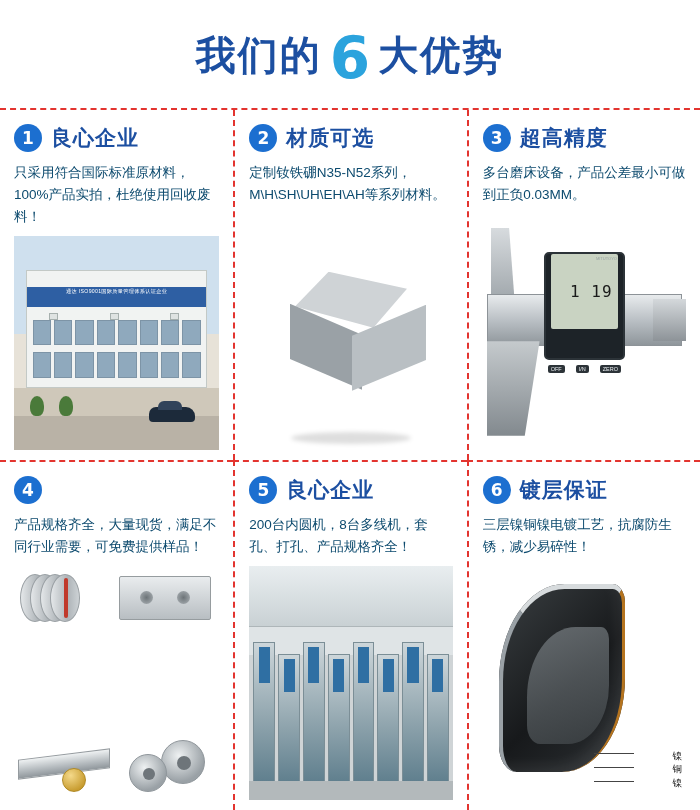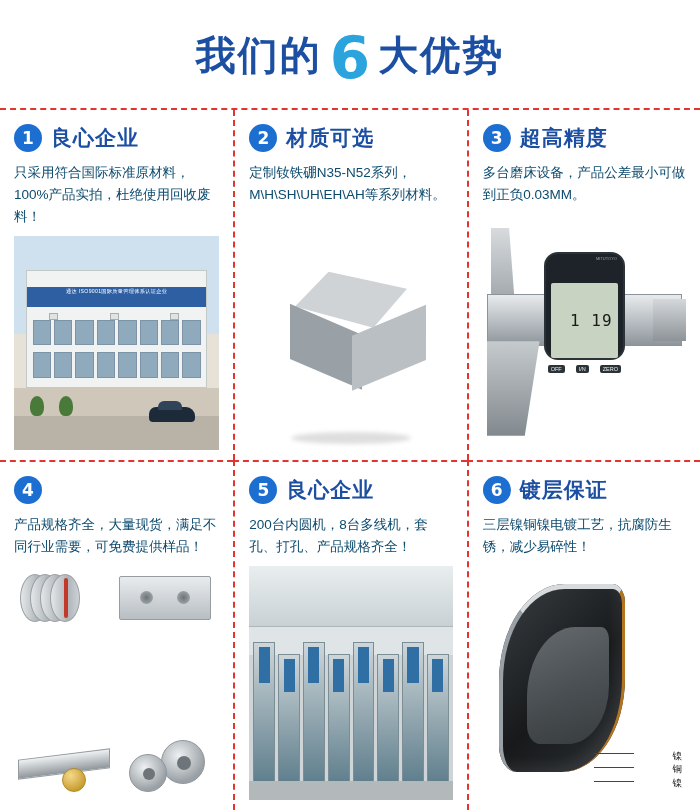--- a/index.html
+++ b/index.html
@@ -196,22 +196,22 @@
 
   
   .caliper { background: #ffffff; }
   .cal-body {
     position: absolute; left: 2%; top: 34%; width: 96%; height: 22%;
     background: linear-gradient(#e8ebed, #b6bcc1 55%, #8f969b);
     border: 1px solid #8d9398;
   }
   .cal-display {
     position: absolute; left: 30%; top: 16%; width: 40%; height: 46%;
-    background: #1d2328; border: 2px solid #2c3338; border-radius: 14px;
-    display: flex; align-items: flex-end; justify-content: center;
+    background: #1d2328; border: 2px solid #2c3338; border-radius: 5px;
+    display: flex; align-items: flex-start; justify-content: center;
   }
   .cal-lcd {
     width: 86%; height: 72%; background: #c9d3c2; border-radius: 2px;
     display: flex; align-items: center; justify-content: flex-end;
     padding-right: 5px;
     font-family: "DejaVu Sans Mono", monospace;
     font-size: 16px; color: #1a1a1a; letter-spacing: 1px;
   }
   .cal-brand {
     position: absolute; right: 6px; top: 2px; font-size: 4px; color: #99a4a2;

